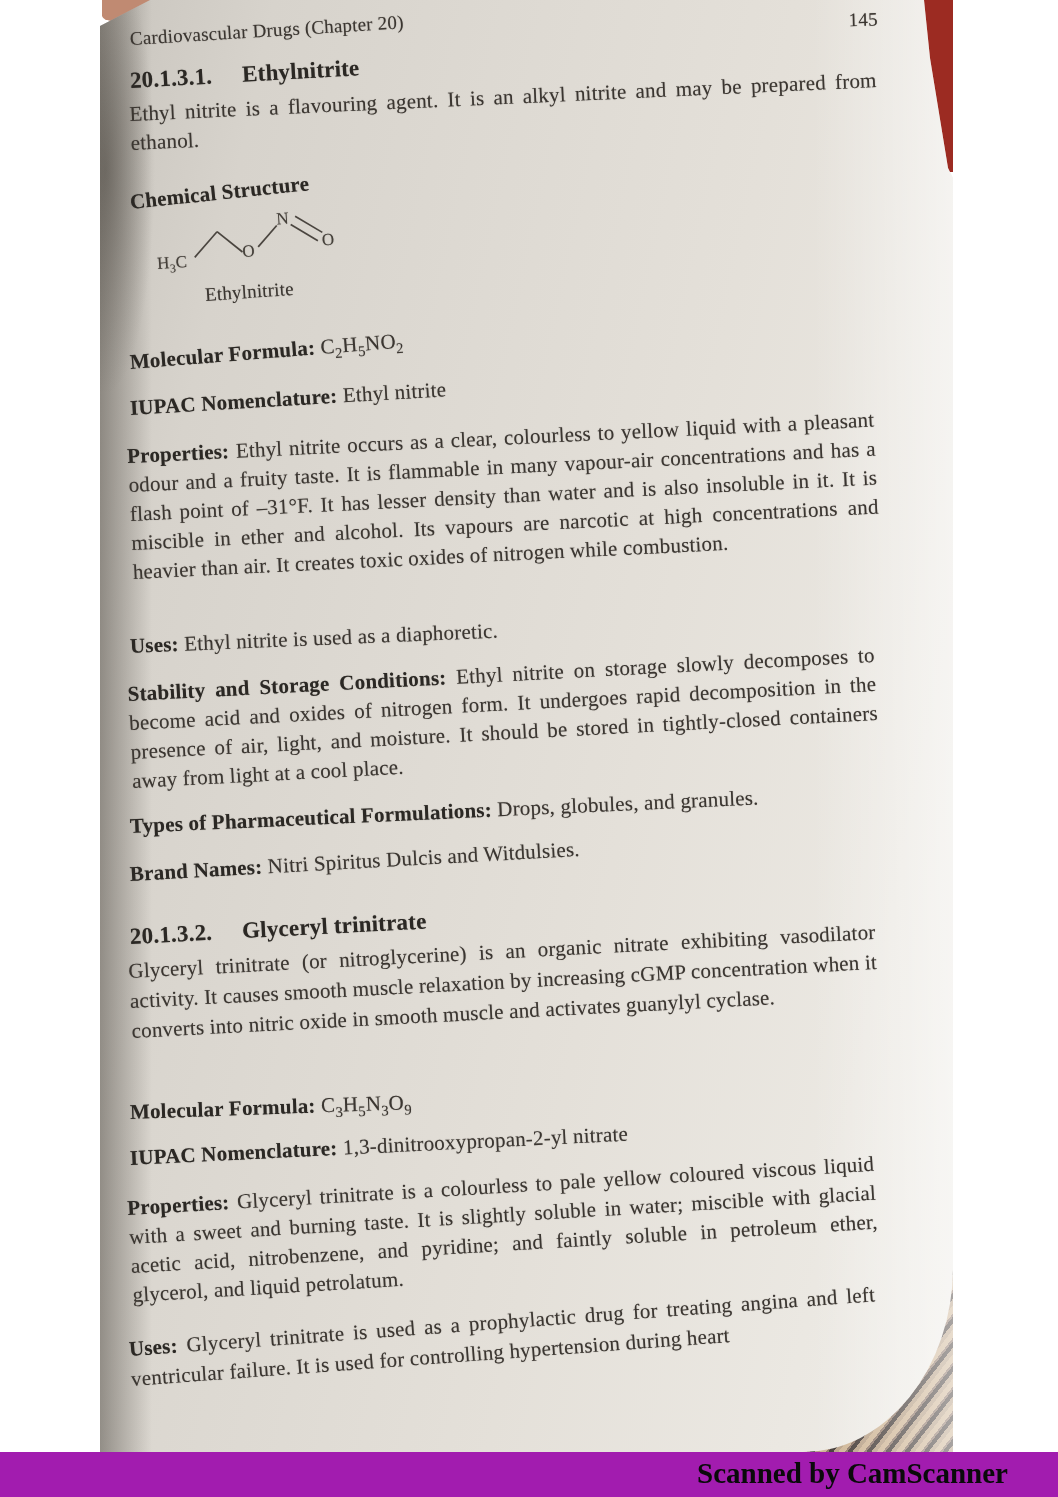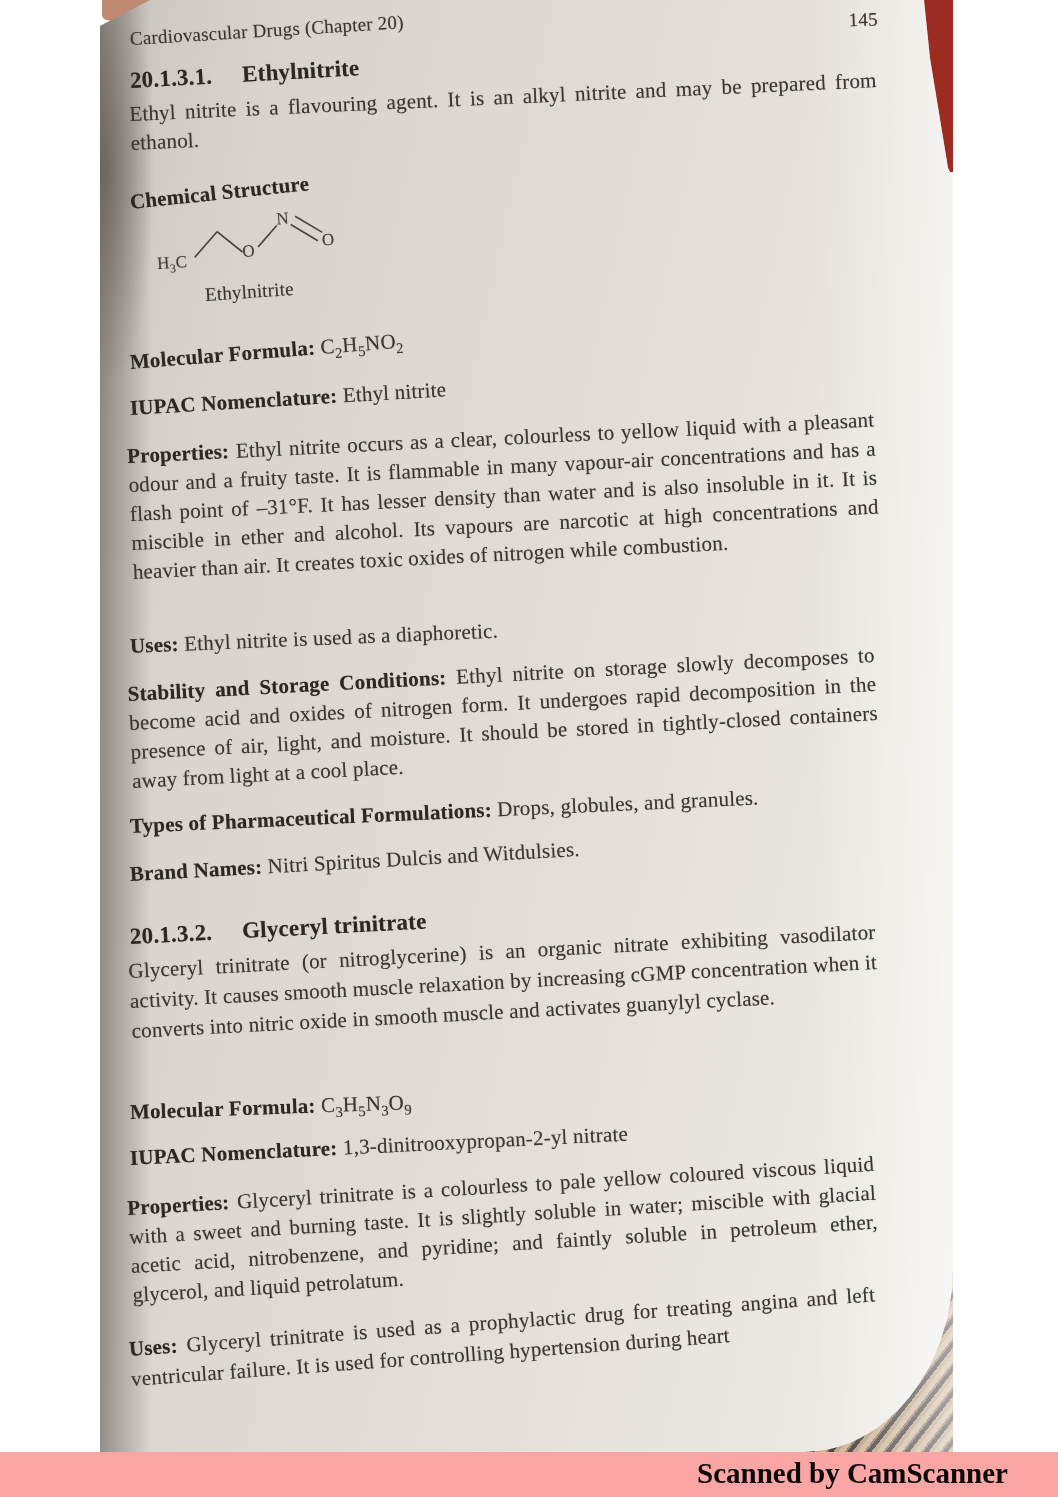--- a/index.html
+++ b/index.html
@@ -38,21 +38,21 @@
   .para.lh30{line-height:30px;}
   .lead{font-weight:bold;color:#2b2824;}
   .bold-line{font-weight:bold;font-size:21px;color:#2b2824;}
   .field{font-size:21px;}
   .caption{font-size:19px;}
   .structure{height:64px;width:220px;}
   .structure svg{position:absolute;left:0;top:0;}
   .atom{position:absolute;font-size:17px;color:#45403a;}
   sub{font-size:70%;}
   
-  .watermark{position:absolute;left:0;right:0;top:1452px;height:45px;background:#fca5a5;
+  .watermark{position:absolute;left:0;right:0;top:1452px;height:45px;background:#a21caf;
              text-align:right;padding-right:50px;box-sizing:border-box;
              font-family:"Liberation Serif","DejaVu Serif",serif;
              font-size:29px;font-weight:600;color:#0a0a0a;line-height:42px;}
 </style>
 </head>
 <body>
 
 <div class="canvas">
   <div class="photo">
     <div class="fabric"></div>

